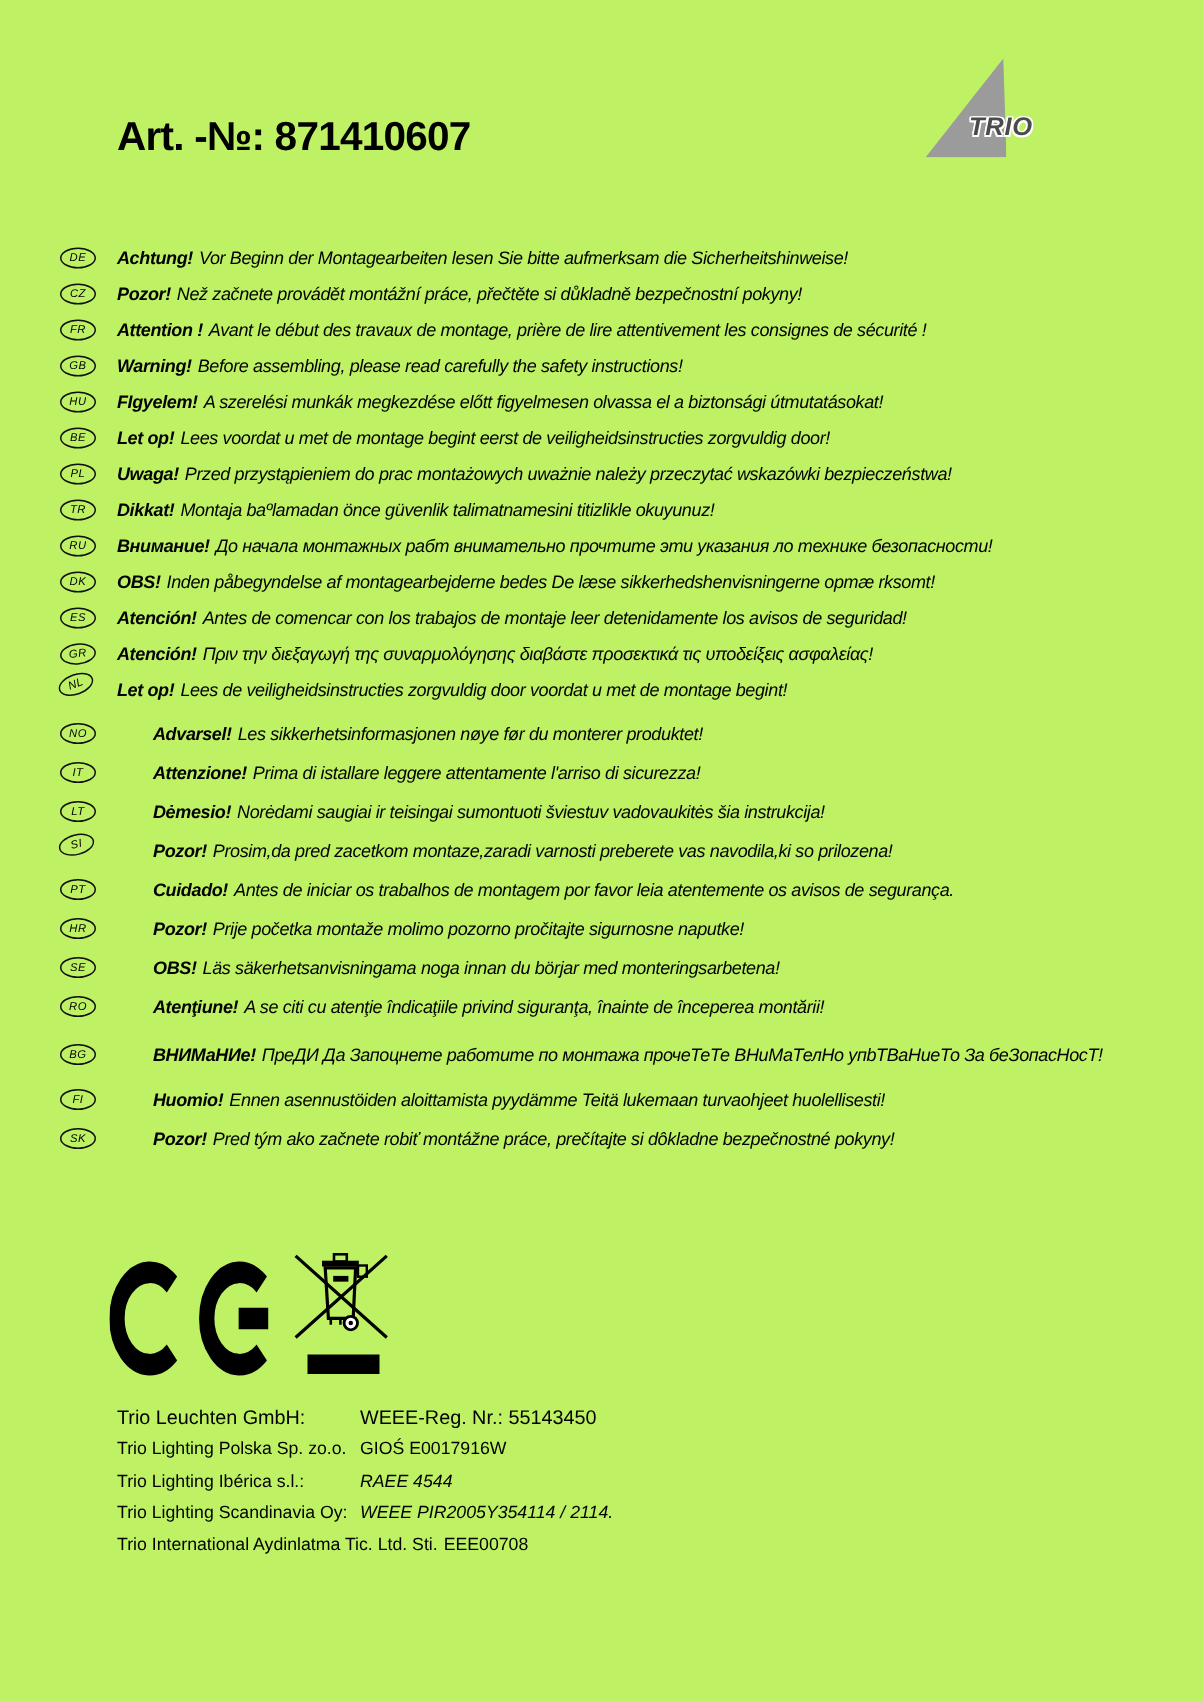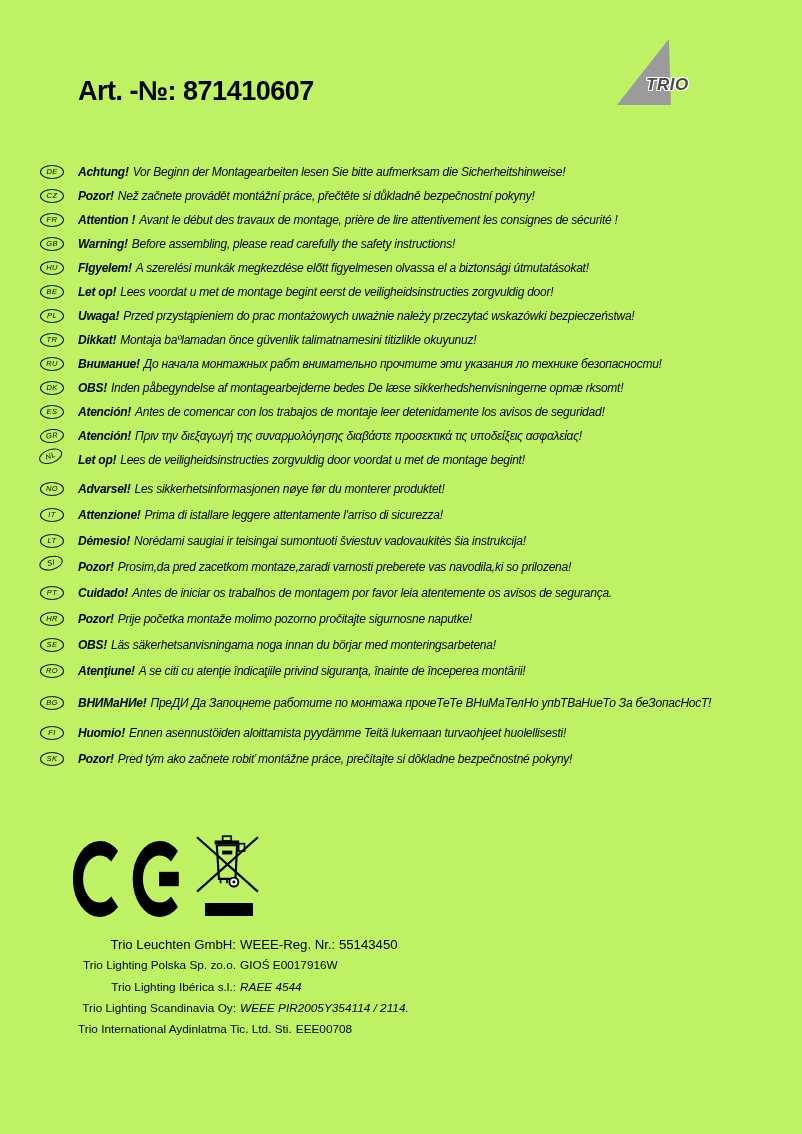--- a/index.html
+++ b/index.html
@@ -62,21 +62,21 @@
     left: 40px;
     top: 160px;
     right: 10px;
     font-style: italic;
   }
   .warning-row {
     display: flex;
     align-items: center;
     height: 24px;
   }
-  .warning-row:nth-child(n+14) { height: 26px; }
+  .warning-row:nth-child(n+14) { height: 26px; gap: 24px; }
   .warning-row[data-code="NO"] { margin-top: 4px; }
   .warning-row[data-code="BG"] { margin-top: 6px; }
   .warning-row[data-code="FI"] { margin-top: 4px; }
 
   .lang-badge {
     width: 24px;
     min-width: 24px;
     height: 14px;
     border: 1.4px solid #111;
     border-radius: 50%;
@@ -115,21 +115,20 @@
     background: #000;
   }
 
   
   .reg-list { position: absolute; left: 78px; top: 937px; }
   .reg-row {
     display: flex;
     align-items: baseline;
     height: 21.3px;
     font-size: 11.8px;
-    text-align: right;
   }
   .reg-row:nth-child(1) { font-size: 13.2px; }
   .reg-company { min-width: 162px; padding-right: 4px; white-space: nowrap; }
   .reg-value { white-space: nowrap; }
   .reg-row.italic .reg-value { font-style: italic; }
   .reg-row:nth-child(6) .reg-value { margin-left: 100px; }
 </style>
 </head>
 <body>
 

